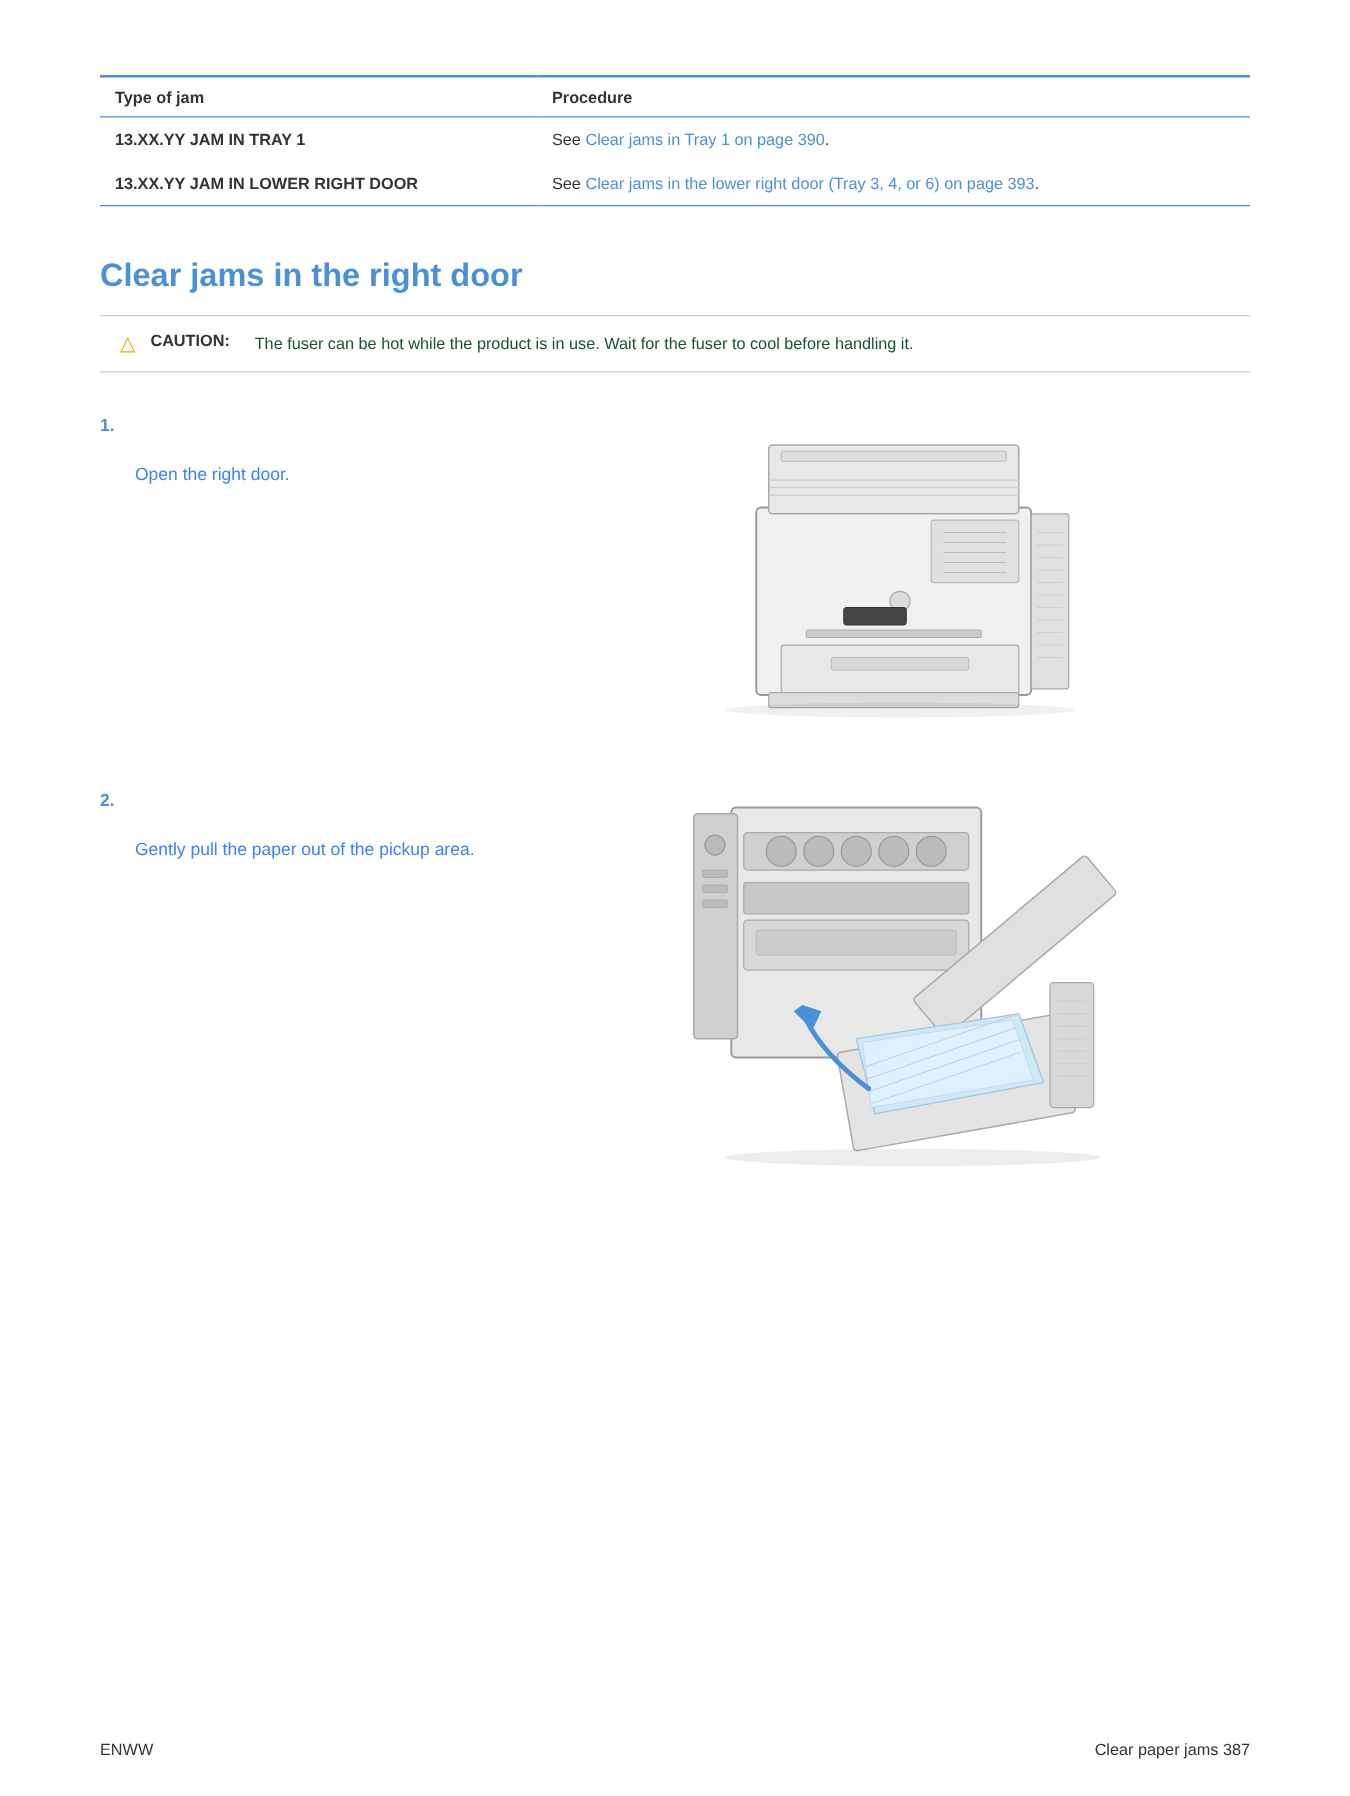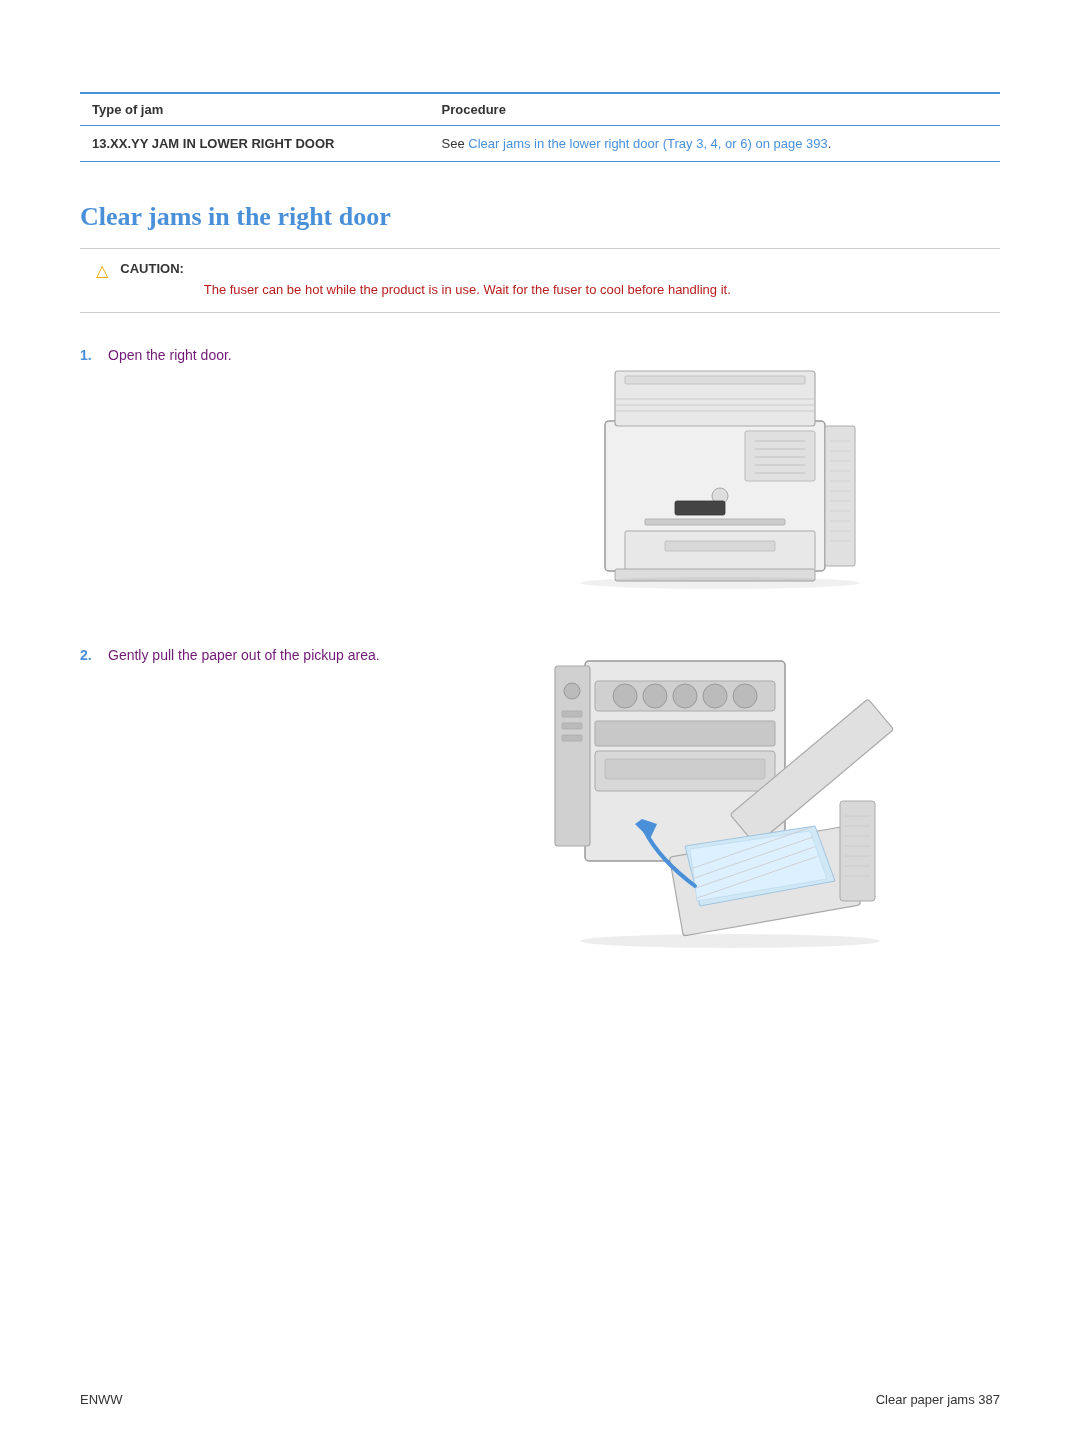--- a/index.html
+++ b/index.html
@@ -14,21 +14,20 @@
     }
     .page-container {
       padding: 60px 80px 80px 80px;
     }
 
     
     .jam-table {
       width: 100%;
       border-collapse: collapse;
       margin-bottom: 40px;
-      margin-top: 32px;
     }
     .jam-table thead tr {
       border-top: 2px solid #4a90d9;
       border-bottom: 1.5px solid #4a90d9;
     }
     .jam-table th {
       text-align: left;
       padding: 8px 12px;
       font-size: 13px;
       font-weight: bold;
@@ -51,21 +50,20 @@
       text-decoration: none;
     }
 
     
     .section-title {
       font-size: 26px;
       font-weight: bold;
       color: #4a90d9;
       margin-bottom: 16px;
       margin-top: 10px;
-      font-family: Liberation Serif, serif;
     }
 
     
     .caution-box {
       border-top: 1.5px solid #ccc;
       border-bottom: 1.5px solid #ccc;
       padding: 12px 16px;
       margin-bottom: 28px;
       display: flex;
       align-items: flex-start;
@@ -77,36 +75,36 @@
       white-space: nowrap;
       font-size: 13px;
     }
     .caution-triangle {
       color: #f0a500;
       font-size: 16px;
       margin-right: 4px;
     }
     .caution-text {
       font-size: 13px;
-      color: #b91c1c;
+      color: #14532d;
       line-height: 1.5;
-      margin-top: 19px;
     }
     .step-number {
       font-weight: bold;
       color: #4a90d9;
       min-width: 28px;
       font-size: 14px;
       margin-top: 2px;
     }
     .step-content {
       flex: 1;
       font-size: 14px;
-      color: #701a75;
+      color: #3b82f6;
       line-height: 1.5;
+      margin-top: 39px;
     }
 
     
     .step-with-image {
       display: flex;
       gap: 30px;
       margin-bottom: 40px;
       align-items: flex-start;
     }
     .step-left {
@@ -153,20 +151,26 @@
 <div class="page-container">
 
   <table class="jam-table">
     <thead>
       <tr>
         <th>Type of jam</th>
         <th>Procedure</th>
       </tr>
     </thead>
     <tbody>
+      <tr>
+        <td>13.XX.YY JAM IN TRAY 1</td>
+        <td>
+          <span>See </span><a href="#">Clear jams in Tray 1 on page 390</a><span>.</span>
+        </td>
+      </tr>
       <tr>
         <td>13.XX.YY JAM IN LOWER RIGHT DOOR</td>
         <td>
           <span>See </span><a href="#">Clear jams in the lower right door (Tray 3, 4, or 6) on page 393</a><span>.</span>
         </td>
       </tr>
     </tbody>
   </table>
 
   <h2 class="section-title">Clear jams in the right door</h2>

